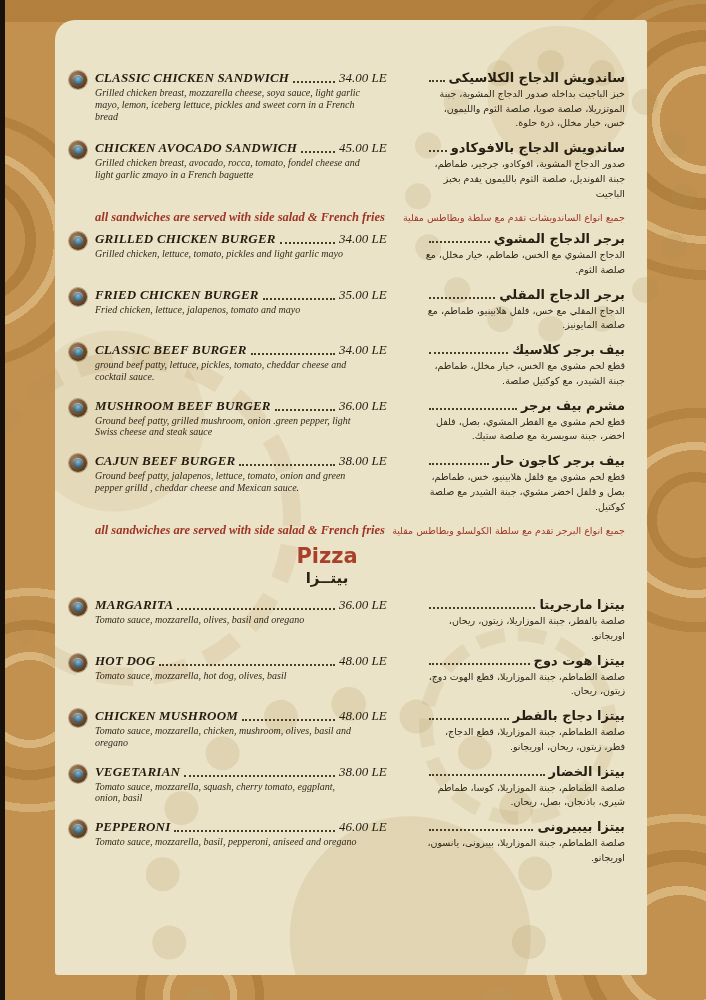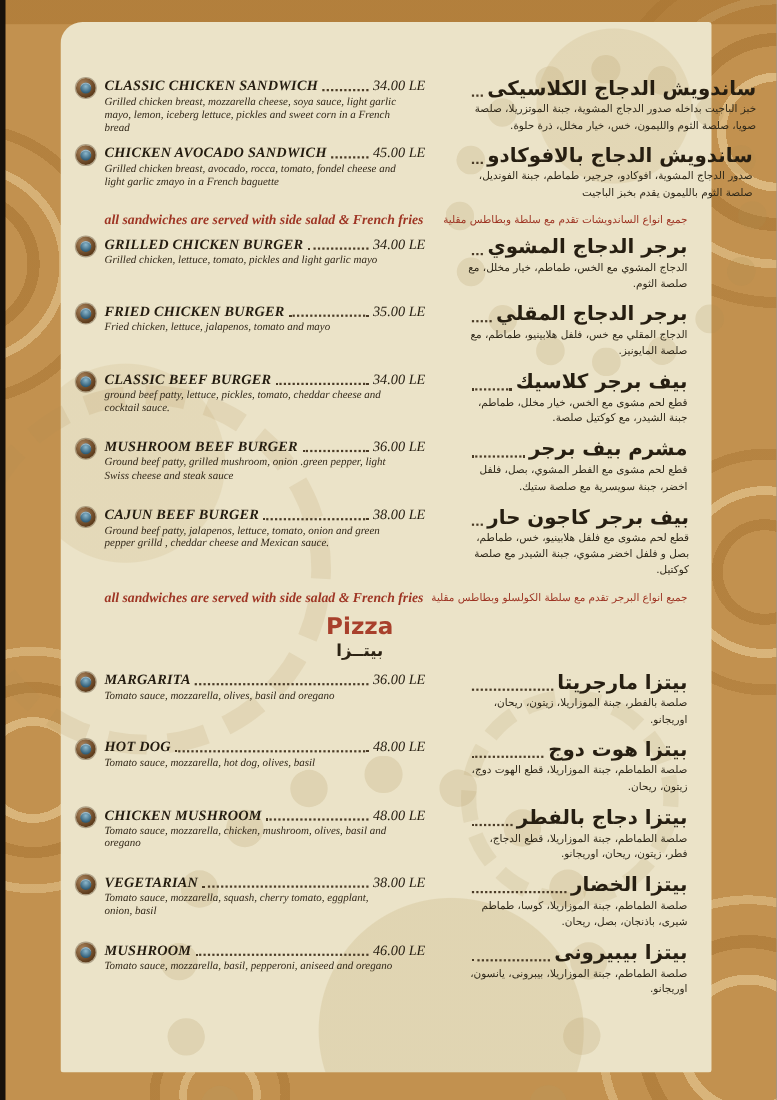--- a/index.html
+++ b/index.html
@@ -37,21 +37,21 @@
   .seal-in{width:10px;height:10px;border-radius:50%;
     background:radial-gradient(circle at 50% 35%, #8db8cc, #2d5a74 75%);box-shadow:inset 0 1px 0 rgba(255,255,255,.4);}
   .en-col{width:300px;flex:none;}
   .nline{display:flex;align-items:flex-end;}
   .nm{font-style:italic;font-weight:bold;font-size:13px;color:#241c10;letter-spacing:.2px;white-space:nowrap;}
   .lead{flex:1 1 10px;margin:0 4px;border-bottom:2px dotted #4a3b26;margin-bottom:3px;min-width:10px;}
   .pr{font-style:italic;font-size:13px;color:#241c10;white-space:nowrap;width:56px;text-align:left;}
   .ds{font-style:italic;font-size:10px;line-height:1.18;color:#33291a;margin-top:1px;padding-right:34px;}
   .ar-col{flex:1;margin-left:30px;font-family:"DejaVu Sans",sans-serif;}
   .anline{display:flex;align-items:flex-end;}
-  .anm{font-weight:bold;font-size:18px;color:#261e11;white-space:nowrap;}
+  .anm{font-weight:bold;font-size:13px;color:#261e11;white-space:nowrap;}
   .alead{border-bottom-color:#4a3b26;}
   .ads{font-size:9.5px;line-height:1.55;color:#2e2718;margin-top:2px;}
   .note-row{display:flex;justify-content:space-between;align-items:center;margin:4px 0 6px;}
   .note-en{font-style:italic;font-weight:bold;font-size:12.5px;color:#9e3524;margin-left:26px;}
   .note-ar{font-family:"DejaVu Sans",sans-serif;font-size:9.5px;color:#9e3524;}
   .sec-head{text-align:center;margin:6px 40px 10px 0;}
   .sec-head .he{font-family:"DejaVu Sans",sans-serif;font-weight:600;font-size:21px;color:#a8402c;}
   .sec-head .ha{font-family:"DejaVu Sans",sans-serif;font-weight:bold;font-size:15px;color:#2c2314;margin-top:1px;}
 </style>
 </head>
@@ -313,21 +313,21 @@
           <div class="ads">صلصة الطماطم، جبنة الموزاريلا، كوسا، طماطم شيرى، باذنجان، بصل، ريحان.</div>
         </div>
       </div>
 
       <div class="item">
         <span class="seal">
             <span class="seal-in"></span>
           </span>
         <div class="en-col">
           <div class="nline">
-            <span class="nm">MUSHROOM</span>
+            <span class="nm">PEPPERONI</span>
             <span class="lead"></span>
             <span class="pr">46.00 LE</span>
           </div>
           <div class="ds">Tomato sauce, mozzarella, basil, pepperoni, aniseed and oregano</div>
         </div>
         <div class="ar-col" dir="rtl">
           <div class="anline">
             <span class="anm">بيتزا بيبيرونى</span>
             <span class="lead alead"></span>
           </div>

